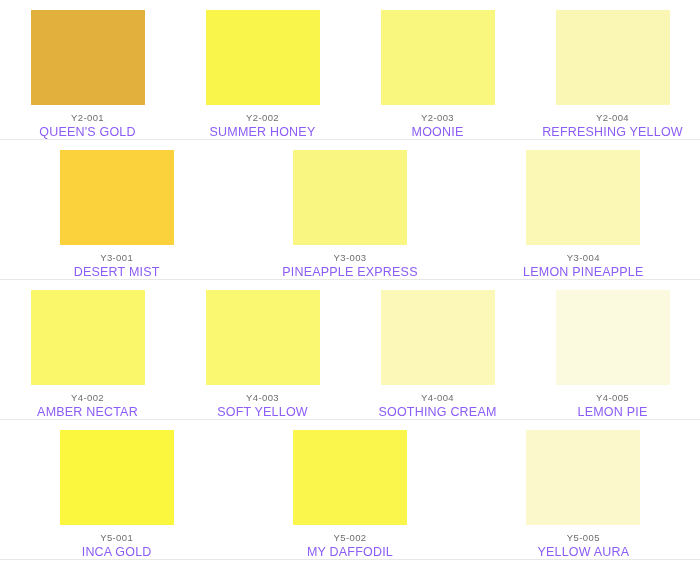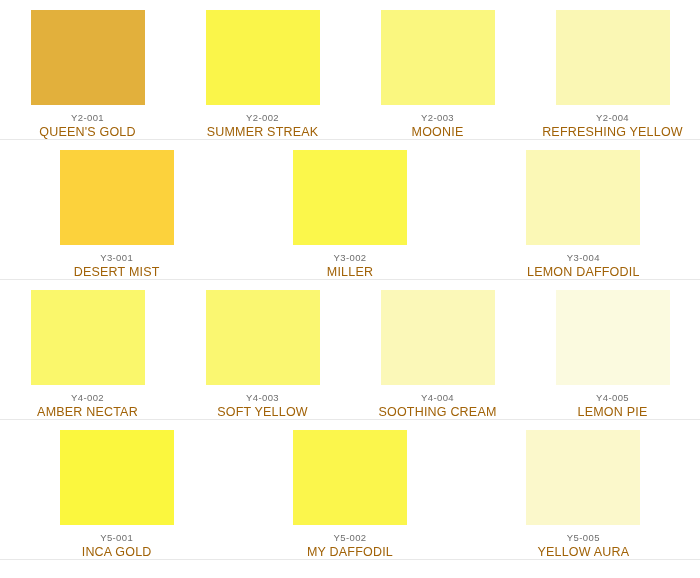--- a/index.html
+++ b/index.html
@@ -58,67 +58,67 @@
     color: #6d6d6d;
     text-align: center;
     line-height: 11px;
     white-space: nowrap;
   }
 
   .swatch-name {
     margin-top: 2px;
     font-size: 12.5px;
     letter-spacing: 0.2px;
-    color: #a16207;
+    color: #8b5cf6;
     text-align: center;
     line-height: 15px;
     white-space: nowrap;
   }
 </style>
 </head>
 <body>
 
 <div id="palette-grid">
     <div class="palette-row">
       <div class="swatch-cell">
         <div class="swatch-chip" style="background-color: rgb(226, 176, 60);"></div>
         <div class="swatch-code">Y2-001</div>
         <div class="swatch-name">QUEEN'S GOLD</div>
       </div>
       <div class="swatch-cell">
         <div class="swatch-chip" style="background-color: rgb(250, 245, 74);"></div>
         <div class="swatch-code">Y2-002</div>
-        <div class="swatch-name">SUMMER STREAK</div>
+        <div class="swatch-name">SUMMER HONEY</div>
       </div>
       <div class="swatch-cell">
         <div class="swatch-chip" style="background-color: rgb(250, 247, 127);"></div>
         <div class="swatch-code">Y2-003</div>
         <div class="swatch-name">MOONIE</div>
       </div>
       <div class="swatch-cell">
         <div class="swatch-chip" style="background-color: rgb(250, 247, 180);"></div>
         <div class="swatch-code">Y2-004</div>
         <div class="swatch-name">REFRESHING YELLOW</div>
       </div>
     </div>
     <div class="palette-row">
       <div class="swatch-cell">
         <div class="swatch-chip" style="background-color: rgb(252, 210, 60);"></div>
         <div class="swatch-code">Y3-001</div>
         <div class="swatch-name">DESERT MIST</div>
       </div>
       <div class="swatch-cell">
-        <div class="swatch-chip" style="background-color: rgb(251, 247, 75);"></div>
-        <div class="swatch-code">Y3-002</div>
-        <div class="swatch-name">MILLER</div>
+        <div class="swatch-chip" style="background-color: rgb(250, 246, 130);"></div>
+        <div class="swatch-code">Y3-003</div>
+        <div class="swatch-name">PINEAPPLE EXPRESS</div>
       </div>
       <div class="swatch-cell">
         <div class="swatch-chip" style="background-color: rgb(251, 248, 182);"></div>
         <div class="swatch-code">Y3-004</div>
-        <div class="swatch-name">LEMON DAFFODIL</div>
+        <div class="swatch-name">LEMON PINEAPPLE</div>
       </div>
     </div>
     <div class="palette-row">
       <div class="swatch-cell">
         <div class="swatch-chip" style="background-color: rgb(250, 247, 107);"></div>
         <div class="swatch-code">Y4-002</div>
         <div class="swatch-name">AMBER NECTAR</div>
       </div>
       <div class="swatch-cell">
         <div class="swatch-chip" style="background-color: rgb(250, 247, 113);"></div>

